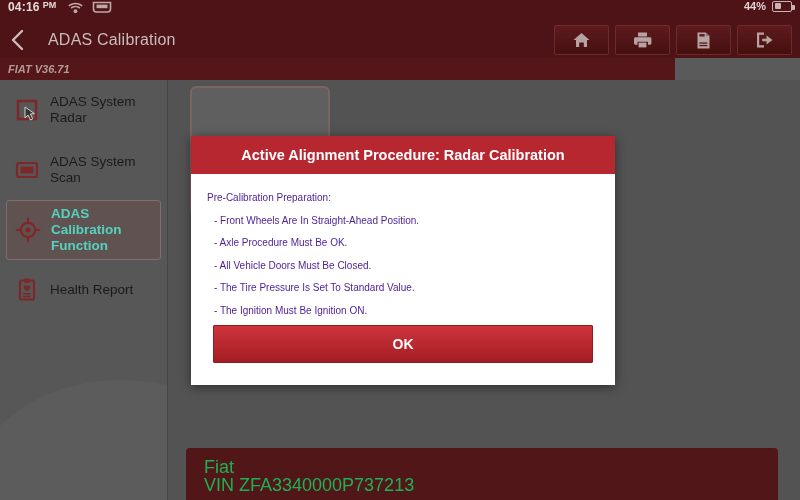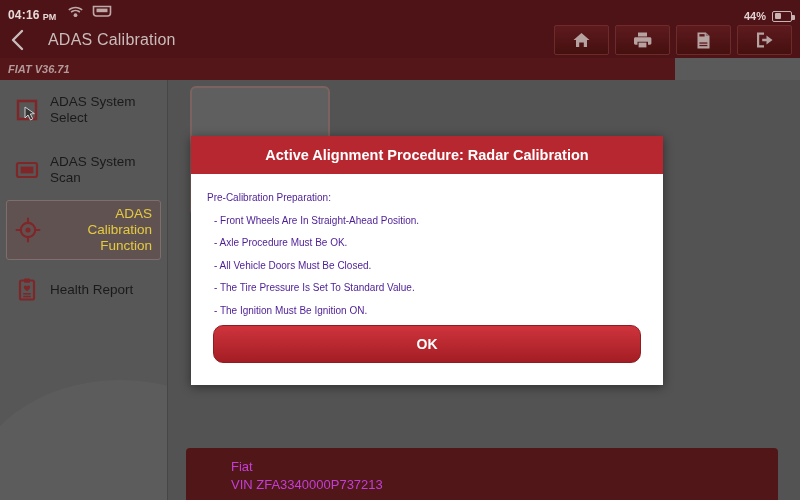--- a/index.html
+++ b/index.html
@@ -8,21 +8,21 @@
     font-family: "Liberation Sans", sans-serif;
     overflow: hidden;
     background: #5a5a5a;
   }
   #app { position: relative; width: 800px; height: 500px; overflow: hidden; }
 
   
   .statusbar {
     position: absolute; left: 0; top: 0; width: 800px; height: 22px;
     background: #4d1316;
-    display: flex; align-items: flex-end; padding: 0 8px;
+    display: flex; align-items: flex-start; padding: 0 8px;
   }
   .status-time {
     color: #e9dada; font-size: 12px; font-weight: bold; letter-spacing: .2px;
   }
   .status-ampm { color: #e9dada; font-size: 9px; font-weight: bold; margin-left: 3px; }
   .status-icons { display: flex; align-items: center; gap: 9px; margin-left: 12px; }
   .status-right { margin-left: auto; display: flex; align-items: center; gap: 6px; }
   .batt-pct { color: #e3d2d2; font-size: 11px; font-weight: bold; }
   .batt {
     width: 20px; height: 11px; border: 1.5px solid #c9b3b3; border-radius: 2px;
@@ -75,52 +75,52 @@
   .side-item {
     position: relative; display: flex; align-items: center; gap: 10px;
     height: 60px; padding: 0 8px 0 14px;
   }
   .side-item.selected {
     background: #6d5c5c; border: 1px solid #8d7b7b; border-radius: 3px;
     margin: 0 6px; padding-left: 8px;
   }
   .side-icon { width: 26px; height: 26px; flex: none; }
   .side-label { color: #1e1e1e; font-size: 13.5px; line-height: 16px; }
-  .side-item.selected .side-label { font-weight: normal; color: #fde047; text-align: right; }
+  .side-item.selected .side-label { font-weight: bold; color: #5eead4; }
 
   .content { position: absolute; left: 168px; top: 0; width: 632px; height: 420px; background: #5d5d5d; }
   .card {
     position: absolute; left: 22px; top: 6px; width: 140px; height: 130px;
     background: #6a6a6a; border: 2px solid #8a6f6b; border-radius: 6px;
     padding: 48px 8px 0 8px;
   }
   .card-label { color: #181818; font-size: 13px; }
 
   .vehicle-bar {
     position: absolute; left: 18px; bottom: 0; width: 592px; height: 52px;
     background: #5b191b; border-radius: 4px 4px 0 0; padding: 10px 0 0 18px;
   }
-  .vehicle-bar div { color: #d946ef; font-size: 13px; line-height: 18px; margin-left: 27px; }
+  .vehicle-bar div { color: #22c55e; font-size: 18px; line-height: 18px; }
 
   
   .scrim { position: absolute; inset: 0; background: rgba(0,0,0,0.10); }
   .dialog {
-    position: absolute; left: 191px; top: 136px; width: 472px; height: 249px;
+    position: absolute; left: 191px; top: 136px; width: 424px; height: 249px;
     background: #ffffff; box-shadow: 0 2px 10px rgba(0,0,0,0.45);
   }
   .dlg-head {
     height: 38px; background: #b72730; display: flex; align-items: center; justify-content: center;
   }
   .dlg-title { color: #ffffff; font-size: 14.5px; font-weight: bold; }
   .dlg-body { padding: 13px 16px 0 16px; }
   .dlg-line { color: #4c1d95; font-size: 10px; line-height: 22.5px; white-space: nowrap; }
   .dlg-line.indent { padding-left: 7px; }
   .dlg-foot { position: absolute; left: 0; right: 0; bottom: 0; padding: 0 22px 22px 22px; }
   .ok-btn {
-    width: 100%; height: 38px; border: 1px solid #8e1d22; border-radius: 10px;
+    width: 100%; height: 38px; border: 1px solid #8e1d22; border-radius: 1px;
     background: linear-gradient(#cf343c, #a41d24);
     color: #fff; font-size: 14px; font-weight: bold;
     display: flex; align-items: center; justify-content: center;
   }
 </style>
 </head>
 <body>
 
 <div id="app">
 
@@ -195,21 +195,21 @@
   <div class="body">
 
     <div class="sidebar">
       <div class="side-item">
         <span class="side-icon">
           <svg width="26" height="26" viewBox="0 0 26 26">
             <path d="M4 4h18v18H4z" fill="none" stroke="#8e2b2e" stroke-width="2.4"></path>
             <path d="M11 10 L11 21 L14 18 L16.5 23 L18.8 21.8 L16.3 17 L20.4 16.6 Z" fill="#3a3a3a" stroke="#eaeaea" stroke-width="1"></path>
           </svg>
         </span>
-        <span class="side-label">ADAS System Select</span>
+        <span class="side-label">ADAS System Radar</span>
       </div>
 
       <div class="side-item">
         <span class="side-icon">
           <svg width="26" height="26" viewBox="0 0 26 26">
             <rect x="3" y="6" width="20" height="14" rx="2" fill="none" stroke="#8e2b2e" stroke-width="2.2"></rect>
             <rect x="6.6" y="9.6" width="12.8" height="6.8" fill="#8e2b2e"></rect>
           </svg>
         </span>
         <span class="side-label">ADAS System Scan</span>

